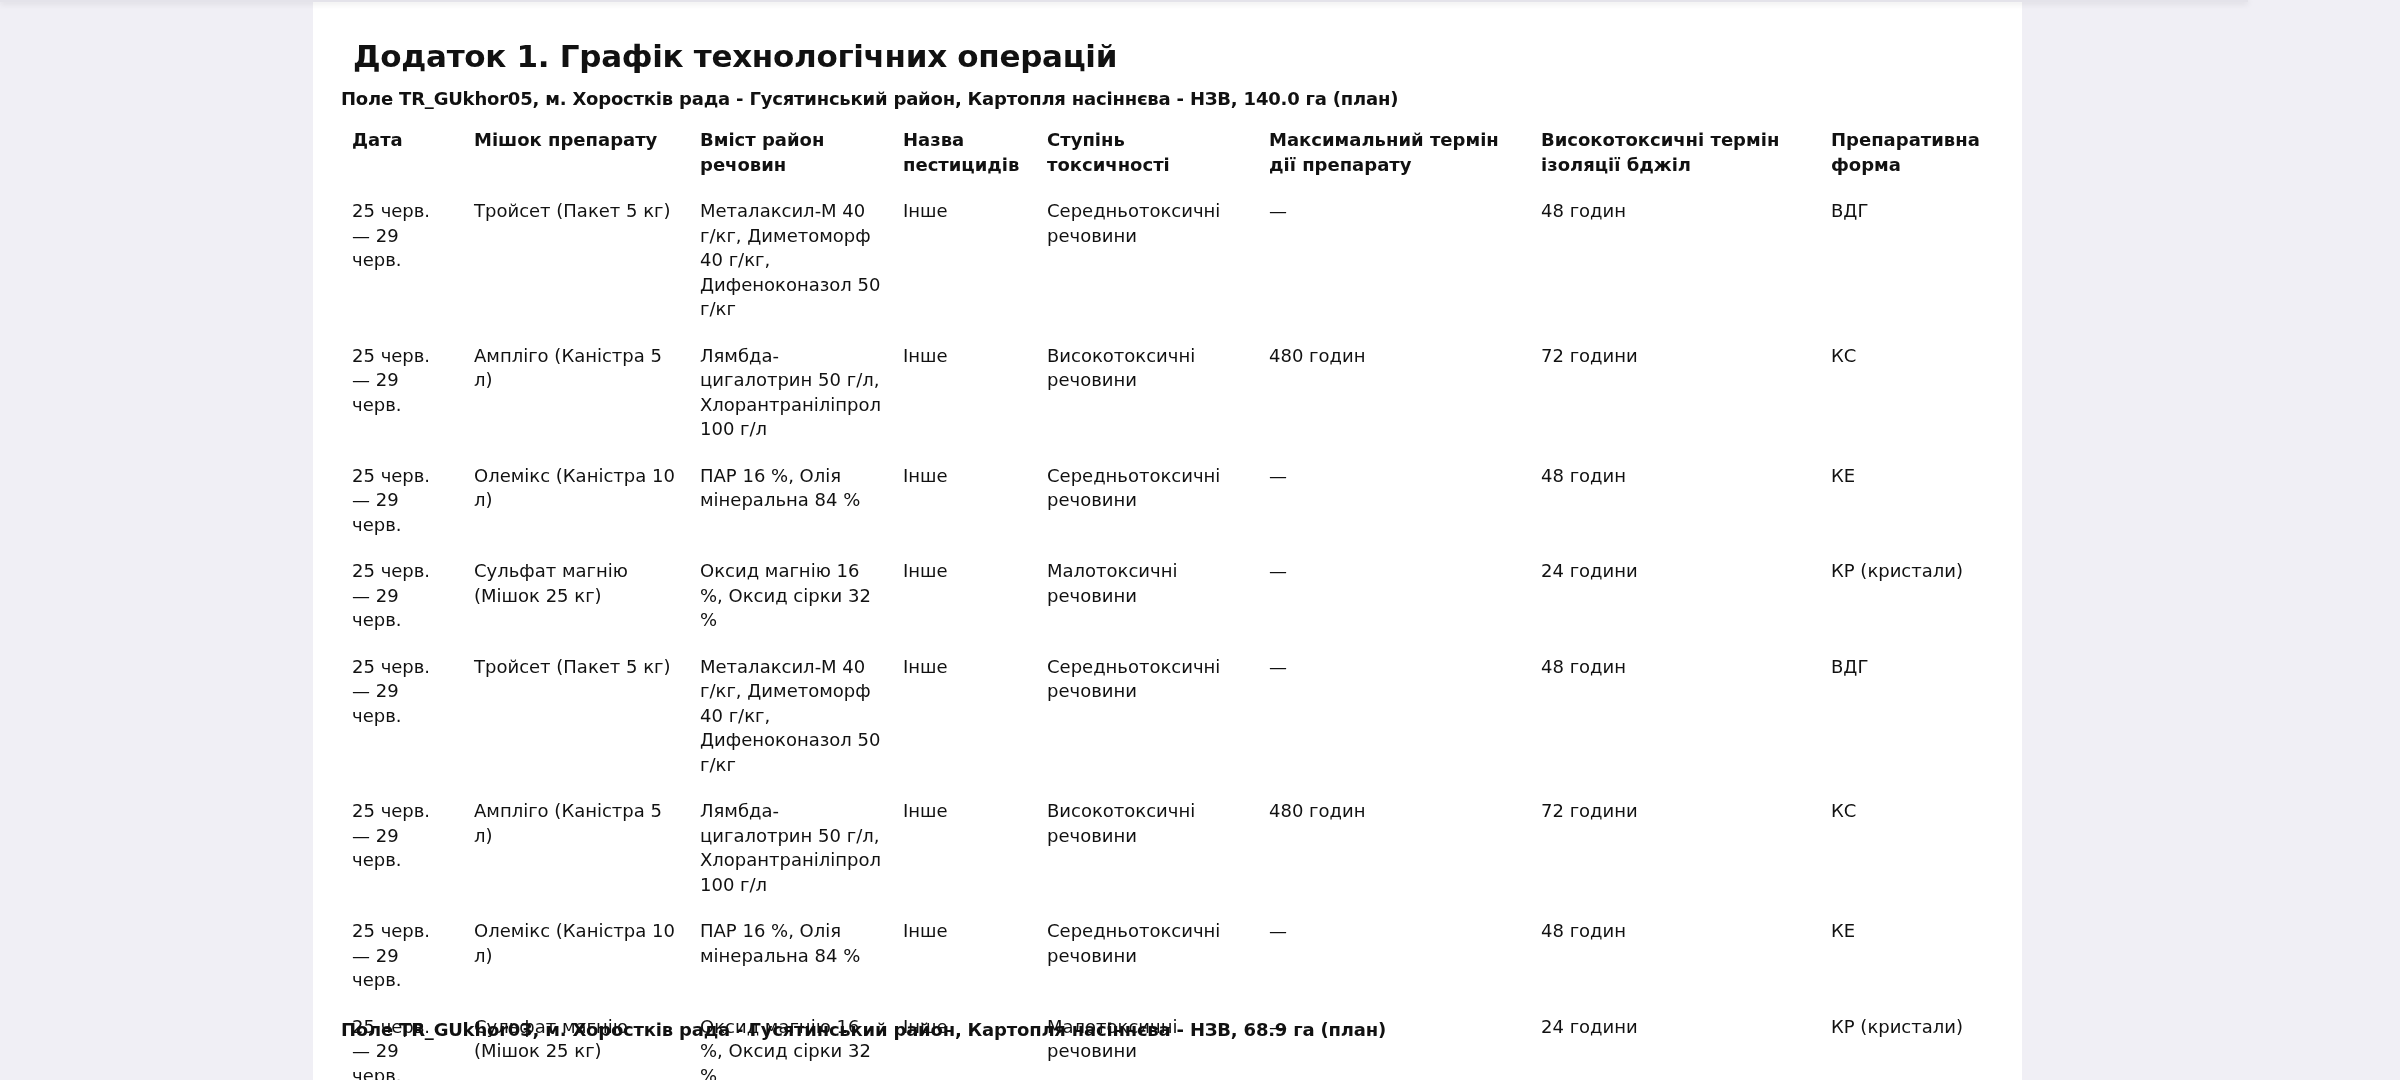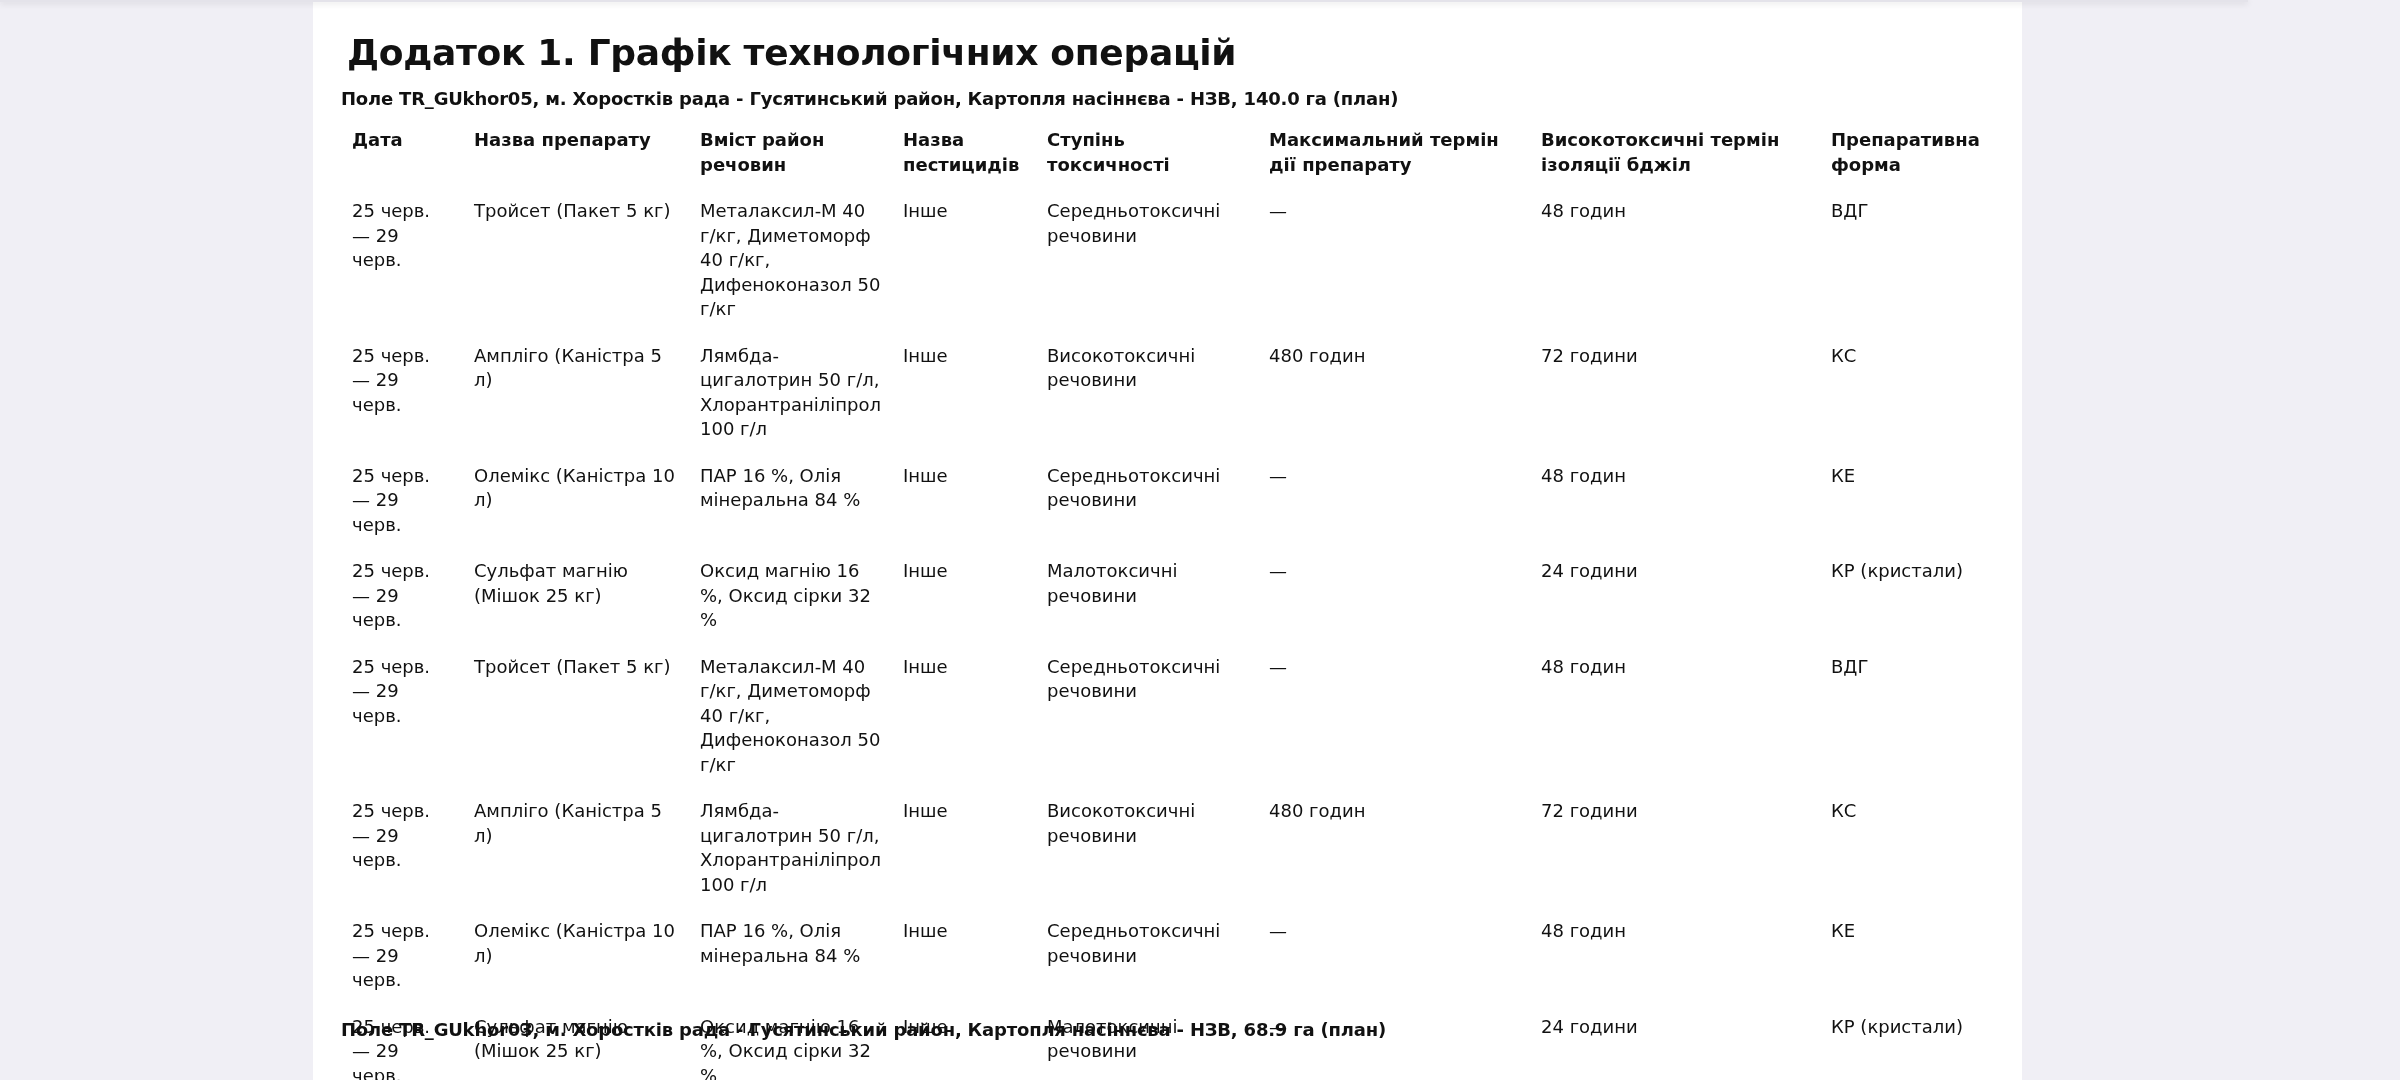--- a/index.html
+++ b/index.html
@@ -20,22 +20,22 @@
   .page {
     position: absolute;
     left: 313px; top: 0;
     width: 1709px; height: 1080px;
     background: #ffffff;
     overflow: hidden;
   }
   .doc-title {
     position: absolute;
     left: 28px; top: 26px;
-    margin: 6px;
-    font-size: 36px;
+    margin: 12px;
+    font-size: 31px;
     font-weight: bold;
     letter-spacing: -0.3px;
     white-space: nowrap;
   }
   .field-title {
     position: absolute;
     left: 28px;
     margin: 0;
     font-size: 18px;
     font-weight: bold;
@@ -89,21 +89,21 @@
         <col class="c3">
         <col class="c4">
       <col class="c5">
         <col class="c6">
         <col class="c7">
         <col class="c8">
     </colgroup>
     <thead>
       <tr>
         <th>Дата</th>
-        <th>Назва препарату</th>
+        <th>Мішок препарату</th>
         <th>Вміст район речовин</th>
         <th>Назва пестицидів</th>
         <th>Ступінь токсичності</th>
         <th>Максимальний термін дії препарату</th>
         <th>Високотоксичні термін ізоляції бджіл</th>
         <th>Препаративна форма</th>
       </tr>
     </thead>
     <tbody id="ops-body">
         <tr>

